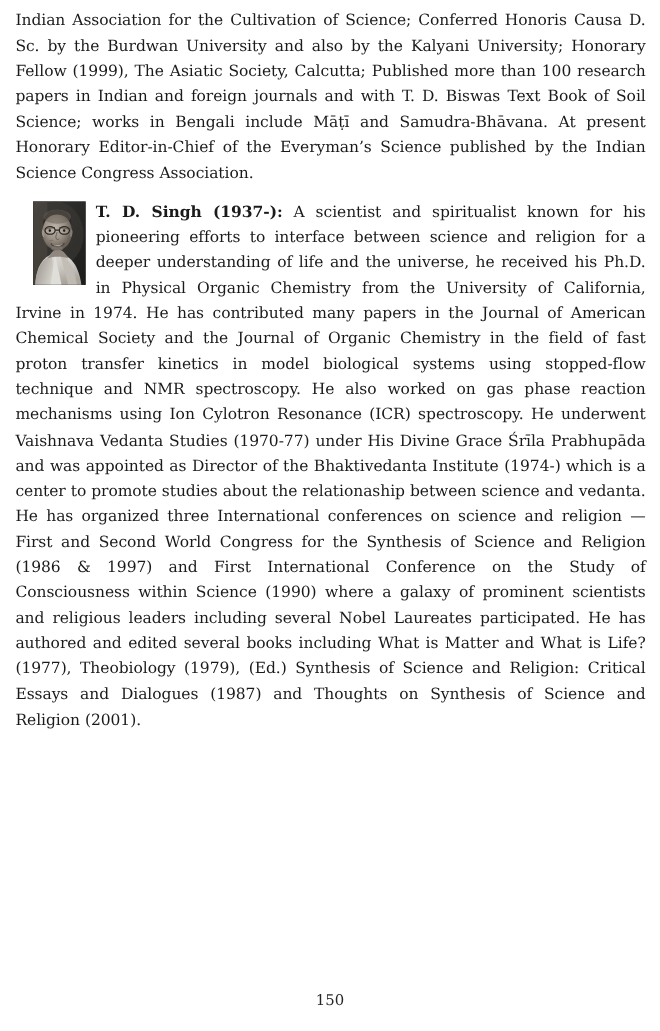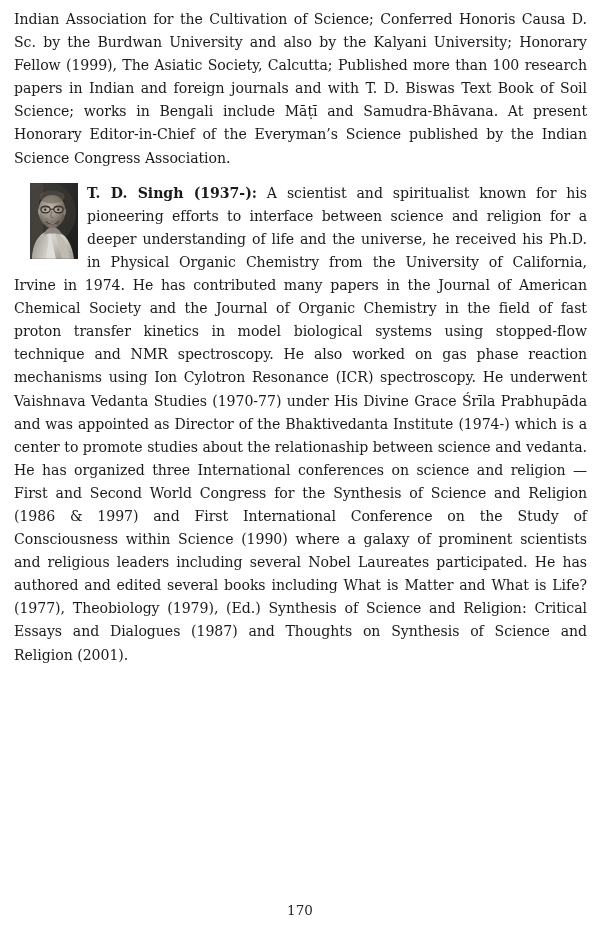--- a/index.html
+++ b/index.html
@@ -153,15 +153,15 @@
           <rect x="0" y="0" width="48" height="76" fill="#000" opacity="0.06"></rect>
           <rect x="0" y="0" width="48" height="76" fill="none" stroke="#2a2a28" stroke-width="1" opacity="0.35"></rect>
         </svg>
       </span>
 
       <span class="lead">T. D. Singh (1937-):</span><span> A scientist and spiritualist known for his pioneering efforts to interface between science and religion for a deeper understanding of life and the universe, he received his Ph.D.  in Physical Organic Chemistry  from the University of California, Irvine in 1974. He has contributed many papers in the Journal of American Chemical Society and the Journal of Organic Chemistry in the field of fast proton transfer kinetics in model biological systems using stopped-flow technique and NMR spectroscopy. He also worked on gas phase reaction mechanisms using Ion Cylotron Resonance (ICR) spectroscopy. He underwent Vaishnava Vedanta Studies (1970-77) under His Divine Grace Śrīla Prabhupāda and was appointed as Director of the Bhaktivedanta Institute (1974-) which is a center to promote studies about the relationaship between science and vedanta. He has organized three International conferences on science and religion — First and Second World Congress for the Synthesis of Science and Religion (1986 &amp; 1997) and First International Conference on the Study of Consciousness within Science (1990) where a galaxy of prominent scientists and religious leaders including several Nobel Laureates participated. He has authored and edited several books including What is Matter and What is Life? (1977), Theobiology (1979), (Ed.) Synthesis of Science and Religion: Critical Essays and Dialogues (1987) and Thoughts on Synthesis of Science and Religion (2001).</span>
     </p>
 
   </div>
 
-  <div class="pagenum">170</div>
+  <div class="pagenum">150</div>
 
 </div>
 
 </body></html>

